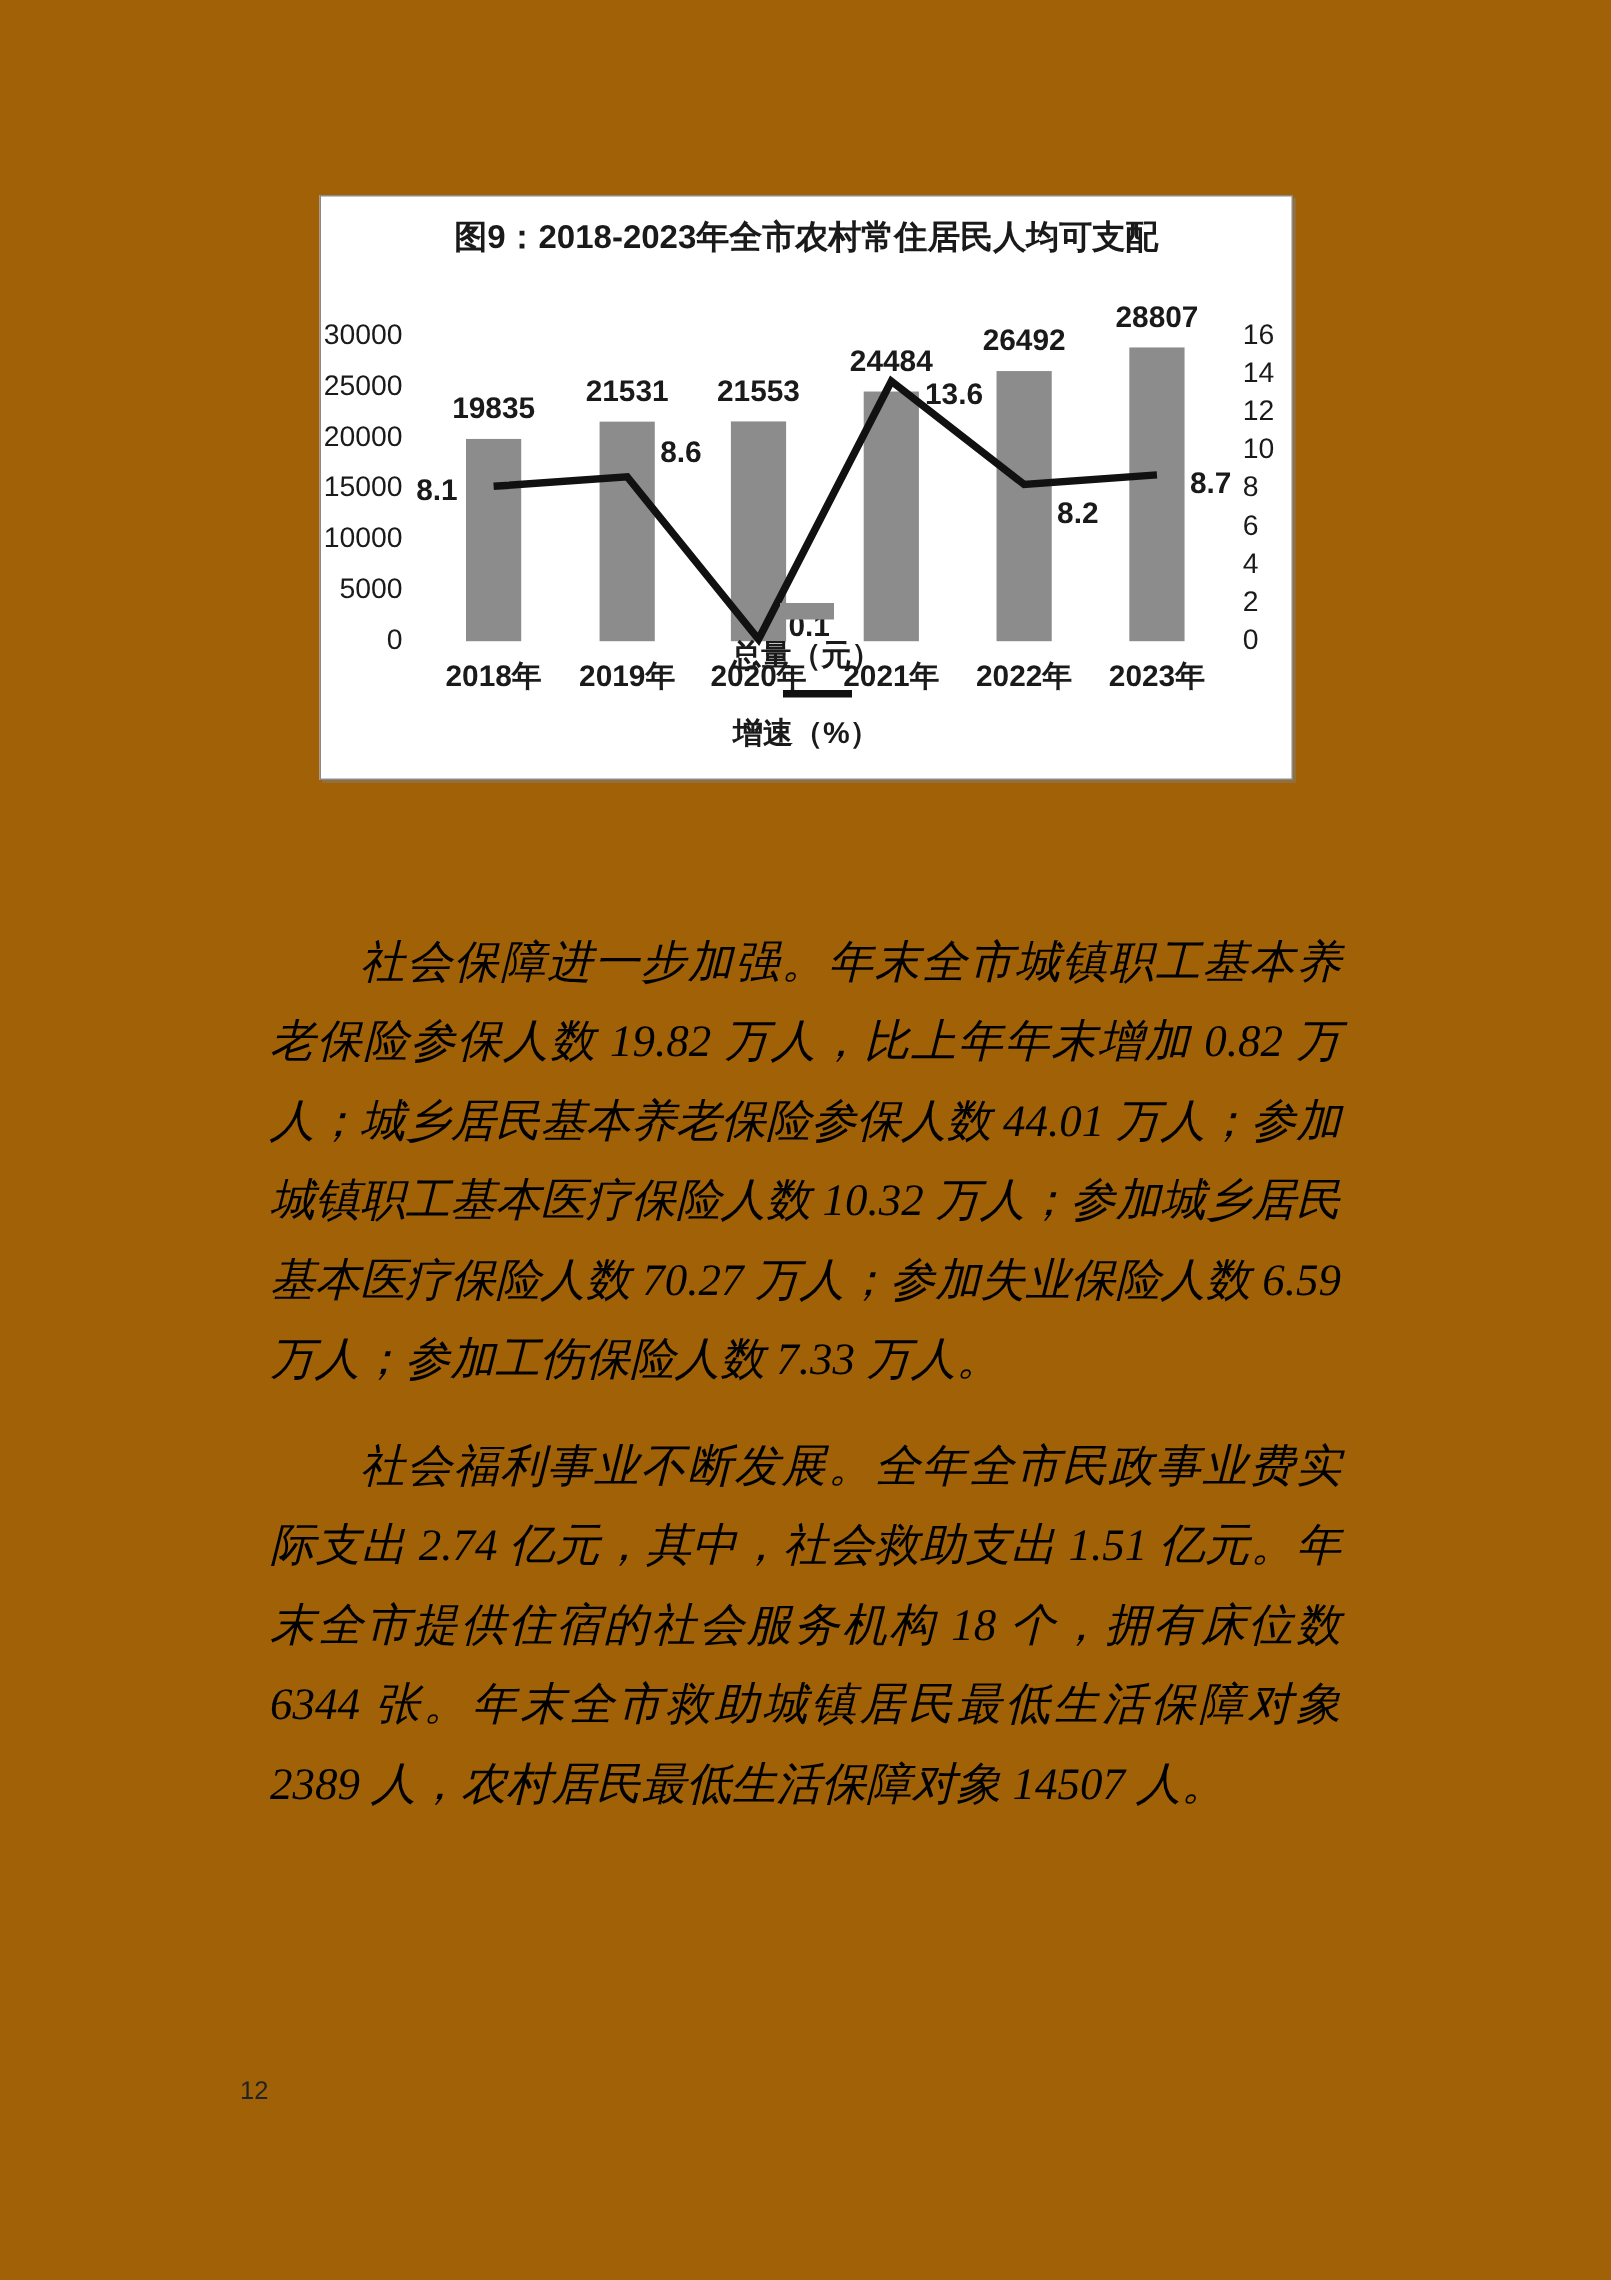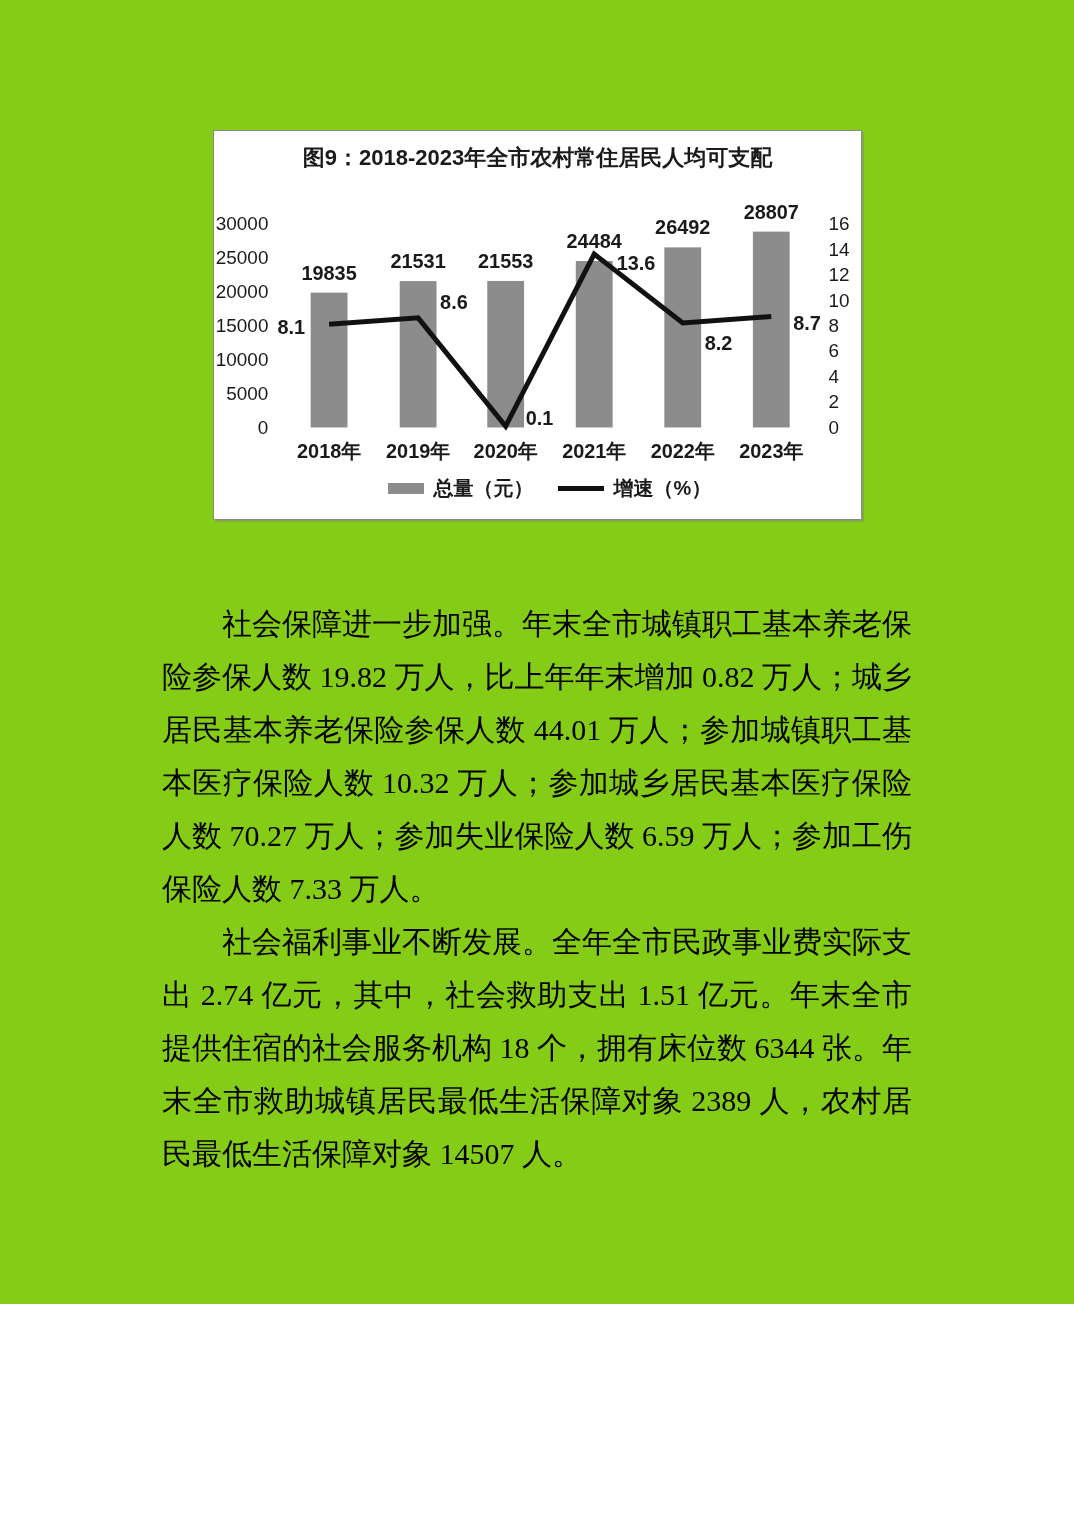--- a/index.html
+++ b/index.html
@@ -1,50 +1,50 @@
 <!DOCTYPE html>
 <html><head>
 <meta charset="utf-8">
 <style>
   html,body{margin:0;padding:0;background:#ffffff;}
   .page{
-    position:relative; width:1074px; height:1304px; background:#84cc16;
+    position:relative; width:1074px; height:1520px; background:#a16207;
     font-family:"Liberation Serif","DejaVu Serif",serif; color:#111;
     overflow:hidden;
   }
   
   .chart-box{
     position:absolute; left:213px; top:130px; width:649px; height:390px;
     border:1px solid #8a8a8a; background:#ffffff; box-sizing:border-box;
     box-shadow:2px 2px 0 rgba(128,128,128,0.45);
   }
   .chart-title{
     position:absolute; top:13px; left:0; width:100%;
     text-align:center; font-family:"Liberation Sans","DejaVu Sans",sans-serif;
     font-weight:bold; font-size:22px; line-height:27px; color:#1a1a1a;
   }
   .chart-svg{ position:absolute; left:0; top:0; width:100%; height:100%; }
   .chart-svg text{ dominant-baseline:central; fill:#1a1a1a; }
   .chart-svg .tick{ font:19px "Liberation Sans","DejaVu Sans",sans-serif; }
   .chart-svg .dlabel{ font:bold 20px "Liberation Sans","DejaVu Sans",sans-serif; }
   .chart-svg .cat{ font:bold 20px "Liberation Sans","DejaVu Sans",sans-serif; }
   .legend{
-    position:absolute; left:12px; bottom:17px; width:100%;
+    position:absolute; left:0; bottom:17px; width:100%;
     display:flex; justify-content:center; align-items:center; gap:10px;
     font-family:"Liberation Sans","DejaVu Sans",sans-serif;
-    font-weight:bold; font-size:20px; color:#1a1a1a;
+    font-weight:bold; font-size:20px; color:#1a1a1a;flex-direction:column;
   }
   .legend .swatch-bar{ display:inline-block; width:36px; height:11px; background:#8c8c8c; }
   .legend .swatch-line{ display:inline-block; width:46px; height:5px; background:#111; margin-left:14px; }
   
   .body-text{
     position:absolute; left:162px; top:597px; width:750px;
     font-size:30px; line-height:53px; text-align:justify; color:#000;
   }
-  .body-text p{ margin:0; text-indent:2em; }
+  .body-text p{ margin:18px; text-indent:2em;font-style:italic; }
   
   .page-number{
     position:absolute; left:160px; top:1384px;
     font-family:"Liberation Sans","DejaVu Sans",sans-serif;
     font-size:17px; color:#222;
   }
 </style>
 </head>
 <body>
 

